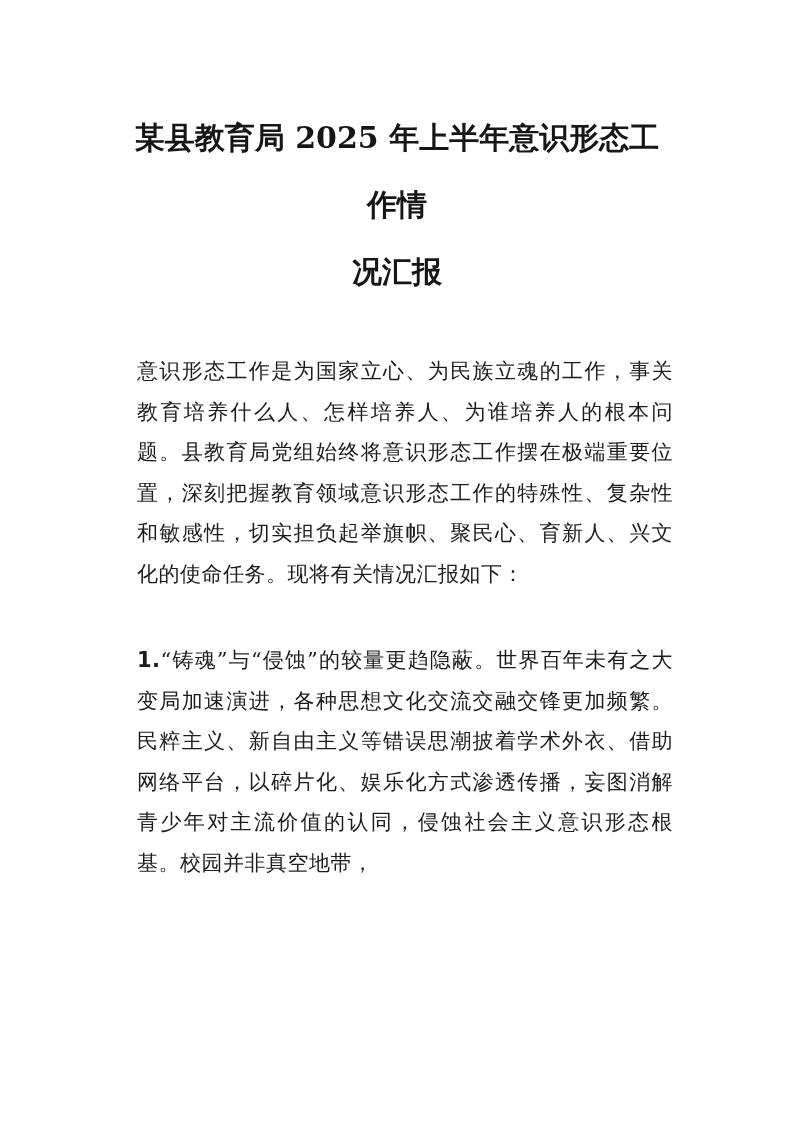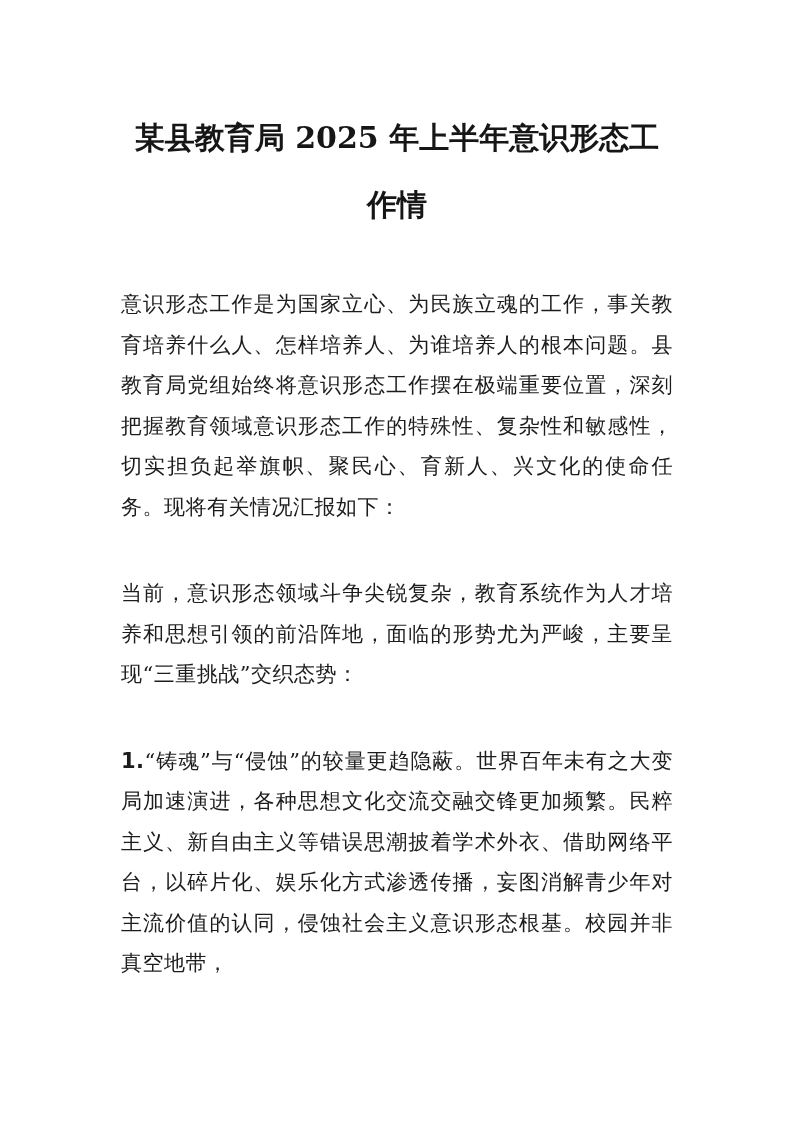--- a/index.html
+++ b/index.html
@@ -27,43 +27,43 @@
     line-height: 67px;
     font-weight: 700;
     text-align: center;
     color: #161616;
     font-family: "DejaVu Serif", "Liberation Serif", serif;
   }
   .doc-title .title-line {
     display: block;
   }
   p.doc-para {
-    margin: 0 0 46px 0;
+    margin: 0 0 46px 16px;
     font-size: 21px;
     line-height: 40.5px;
     text-align: justify;
     text-justify: inter-ideograph;
     letter-spacing: 0.5px;
     word-break: break-all;
     color: #1c1c1c;
   }
   p.doc-para b.para-lead {
     font-family: "DejaVu Sans", "Liberation Sans", sans-serif;
     font-weight: 700;
   }
 </style>
 </head>
 <body>
 
 <div class="doc-page">
 
   <h1 class="doc-title">
     <span class="title-line">某县教育局 2025 年上半年意识形态工作情</span>
+    <span class="title-line">况汇报</span>
   </h1>
 
   <p class="doc-para">意识形态工作是为国家立心、为民族立魂的工作，事关教育培养什么人、怎样培养人、为谁培养人的根本问题。县教育局党组始终将意识形态工作摆在极端重要位置，深刻把握教育领域意识形态工作的特殊性、复杂性和敏感性，切实担负起举旗帜、聚民心、育新人、兴文化的使命任务。现将有关情况汇报如下：</p>
 
 
-  <p class="doc-para">当前，意识形态领域斗争尖锐复杂，教育系统作为人才培养和思想引领的前沿阵地，面临的形势尤为严峻，主要呈现“三重挑战”交织态势：</p>
 
   <p class="doc-para"><b class="para-lead">1.</b><span>“铸魂”与“侵蚀”的较量更趋隐蔽。世界百年未有之大变局加速演进，各种思想文化交流交融交锋更加频繁。民粹主义、新自由主义等错误思潮披着学术外衣、借助网络平台，以碎片化、娱乐化方式渗透传播，妄图消解青少年对主流价值的认同，侵蚀社会主义意识形态根基。校园并非真空地带，</span></p>
 
 </div>
 
 </body></html>

